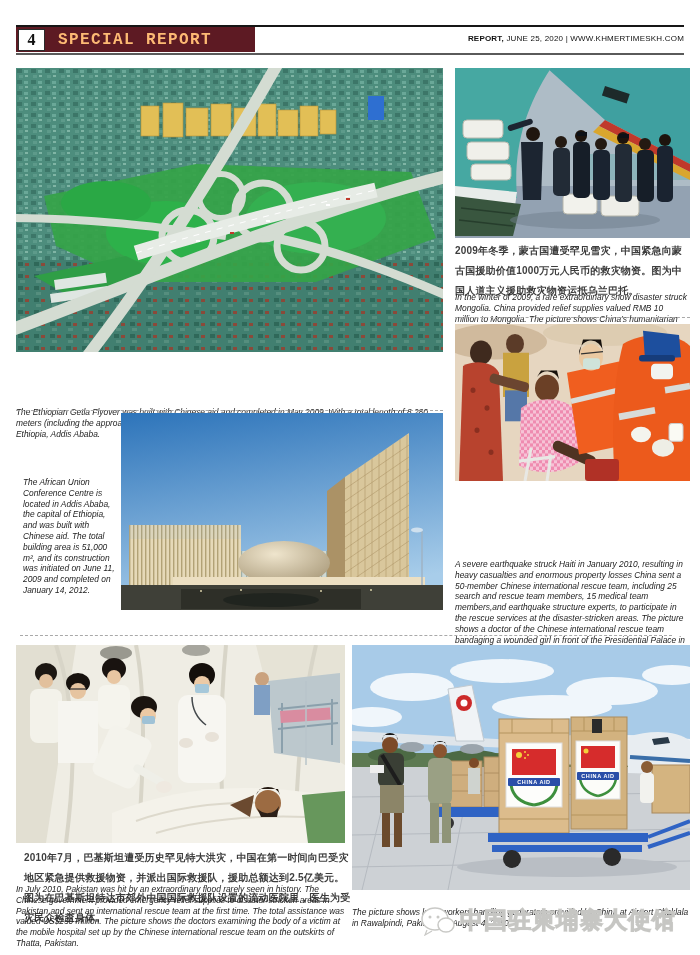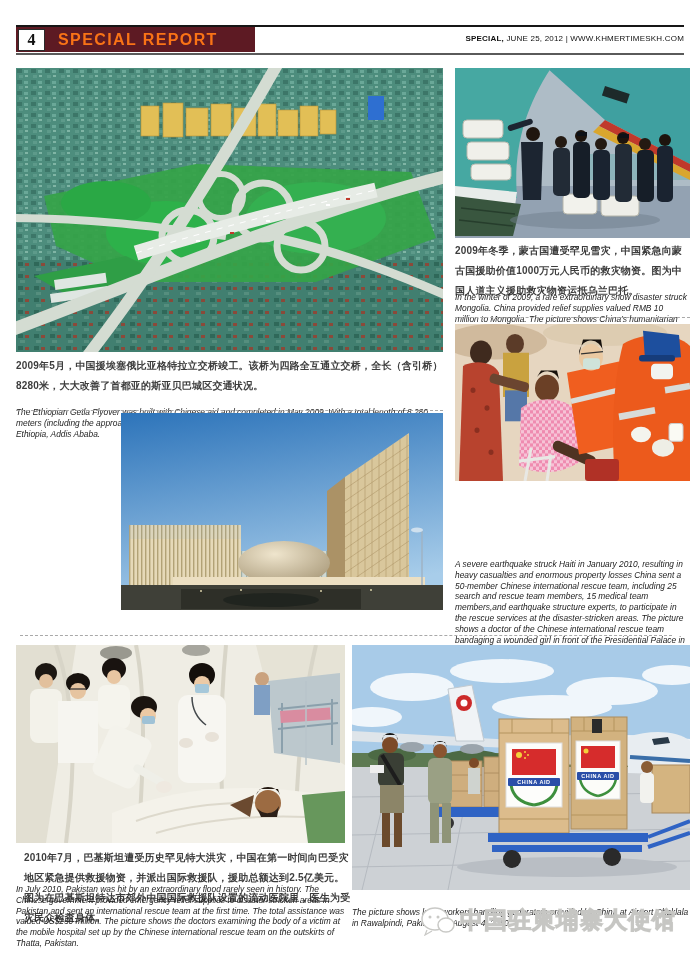--- a/index.html
+++ b/index.html
@@ -6,21 +6,21 @@
   .page{position:relative;width:700px;height:955px;background:#fff;overflow:hidden;
         font-family:"Liberation Sans",sans-serif;}
   .abs{position:absolute;}
   
   .rule-top{left:16px;top:25px;width:668px;height:2px;background:#161616;}
   .rule-bottom{left:16px;top:53px;width:668px;height:2px;background:#5a5a5a;}
   .masthead{left:16px;top:27px;width:239px;height:25px;display:flex;align-items:center;background:#5d1a23;}
   .pagenum{width:25px;height:20px;background:#fff;border:1px solid #2b2b2b;margin-left:2px;
            display:flex;align-items:center;justify-content:center;
            font-family:"Liberation Serif",serif;font-weight:bold;font-size:16px;color:#101010;}
-  .mast-title{color:#f97316;font-family:Liberation Sans, sans-serif;font-weight:bold;
+  .mast-title{color:#fdba74;font-family:Liberation Mono, monospace;font-weight:bold;
               font-size:16px;letter-spacing:1.4px;margin-left:13px;white-space:nowrap;}
   .issue{left:334px;top:34px;width:350px;text-align:right;font-size:8px;color:#101010;letter-spacing:.2px;white-space:nowrap;}
   .issue b{font-weight:bold;}
   
   .cap-zh{font-size:10px;line-height:20px;color:#3d3d3d;font-weight:600;letter-spacing:.2px;}
   .cap-en{font-size:8.4px;line-height:10.8px;color:#222;font-style:italic;}
   .sep{border-top:1px dashed #a9a9a9;height:0;}
   
   .photo{overflow:hidden;background:#ddd;}
   .photo svg{display:block;}
@@ -36,21 +36,21 @@
 </head>
 <body>
 
 <div class="page">
 
   <div class="abs rule-top"></div>
   <div class="abs masthead" style="background: rgb(93, 26, 35);">
     <div class="pagenum">4</div>
     <div class="mast-title">SPECIAL REPORT</div>
   </div>
-  <div class="abs issue"><b>SPECIAL,</b><span> JUNE 25, 2012 | WWW.KHMERTIMESKH.COM</span></div>
+  <div class="abs issue"><b>REPORT,</b><span> JUNE 25, 2020 | WWW.KHMERTIMESKH.COM</span></div>
   <div class="abs rule-bottom"></div>
 
   <div class="abs photo" style="left:16px;top:68px;width:427px;height:284px;">
     <svg width="427" height="284" viewBox="0 0 427 284">
       <defs>
         <pattern id="city" width="14" height="11" patternUnits="userSpaceOnUse">
           <rect width="14" height="11" fill="#4d8d7d"></rect>
           <rect x="1" y="1" width="5" height="4" fill="#3c7668"></rect>
           <rect x="8" y="2" width="4" height="3" fill="#6aa898"></rect>
           <rect x="3" y="7" width="4" height="3" fill="#5d9a8a"></rect>
@@ -102,21 +102,20 @@
           <rect x="180" y="172" width="4" height="2"></rect>
           <rect x="250" y="152" width="4" height="2"></rect>
           <rect x="310" y="136" width="4" height="2"></rect>
         </g>
       <g fill="#c0392b">
           <rect x="214" y="164" width="4" height="2"></rect>
           <rect x="330" y="130" width="4" height="2"></rect>
         </g>
     </svg>
   </div>
-  <div class="abs cap-zh" style="left:16px;top:356px;width:427px;">2009年5月，中国援埃塞俄比亚格特拉立交桥竣工。该桥为四路全互通立交桥，全长（含引桥）8280米，大大改善了首都亚的斯亚贝巴城区交通状况。</div>
   <div class="abs cap-en" style="left:16px;top:383px;width:427px;margin-top:24px;">The Ethiopian Getla Flyover was built with Chinese aid and completed in May 2009. With a total length of 8,280 meters (including the approaching bridge), the four-lane interchange flyover greatly facilitates traffic in the capital of Ethiopia, Addis Ababa.</div>
   <div class="abs sep" style="left:16px;top:410px;width:427px;"></div>
 
   <div class="abs photo" style="left:455px;top:68px;width:235px;height:170px;">
     <svg width="235" height="170" viewBox="0 0 235 170">
       <rect width="235" height="170" fill="#aebcc6"></rect>
       <rect y="118" width="235" height="52" fill="#93a2b2"></rect>
       <rect x="120" y="86" width="115" height="26" fill="#7fb0b6" opacity="0.7"></rect>
       <polygon points="92,0 235,0 235,96 150,52" fill="#3fa0a0"></polygon>
       <polygon points="150,52 235,96 235,104 144,58" fill="#c0392b"></polygon>
@@ -155,20 +154,21 @@
           <rect x="202" y="78" width="16" height="56" rx="5" fill="#1a2330"></rect>
         <rect x="122" y="64" width="10" height="4" fill="#0d1117"></rect>
           <rect x="164" y="66" width="10" height="4" fill="#0d1117"></rect>
       </g>
     </svg>
   </div>
   <div class="abs cap-zh" style="left:455px;top:241px;width:234px;">2009年冬季，蒙古国遭受罕见雪灾，中国紧急向蒙古国援助价值1000万元人民币的救灾物资。图为中国人道主义援助救灾物资运抵乌兰巴托。</div>
   <div class="abs cap-en" style="left:455px;top:292px;width:234px;">In the winter of 2009, a rare extraordinary snow disaster struck Mongolia. China provided relief supplies valued RMB 10 million to Mongolia. The picture shows China's humanitarian relief supplies arriving in Ulaanbaatar.</div>
   <div class="abs sep" style="left:455px;top:317px;width:235px;"></div>
 
+  <div class="abs cap-en" style="left:23px;top:477px;width:97px;">The African Union Conference Centre is located in Addis Ababa, the capital of Ethiopia, and was built with Chinese aid. The total building area is 51,000 m², and its construction was initiated on June 11, 2009 and completed on January 14, 2012.</div>
   <div class="abs photo" style="left:121px;top:413px;width:322px;height:197px;">
     <svg width="322" height="197" viewBox="0 0 322 197">
       <defs>
         <linearGradient id="sky3" x1="0" y1="0" x2="0.25" y2="1">
           <stop offset="0" stop-color="#2d74ba"></stop>
             <stop offset="1" stop-color="#a8cdea"></stop>
         </linearGradient>
         <radialGradient id="dome" cx="0.4" cy="0.3" r="0.9">
           <stop offset="0" stop-color="#efe5cd"></stop>
             <stop offset="1" stop-color="#9f8f6e"></stop>

